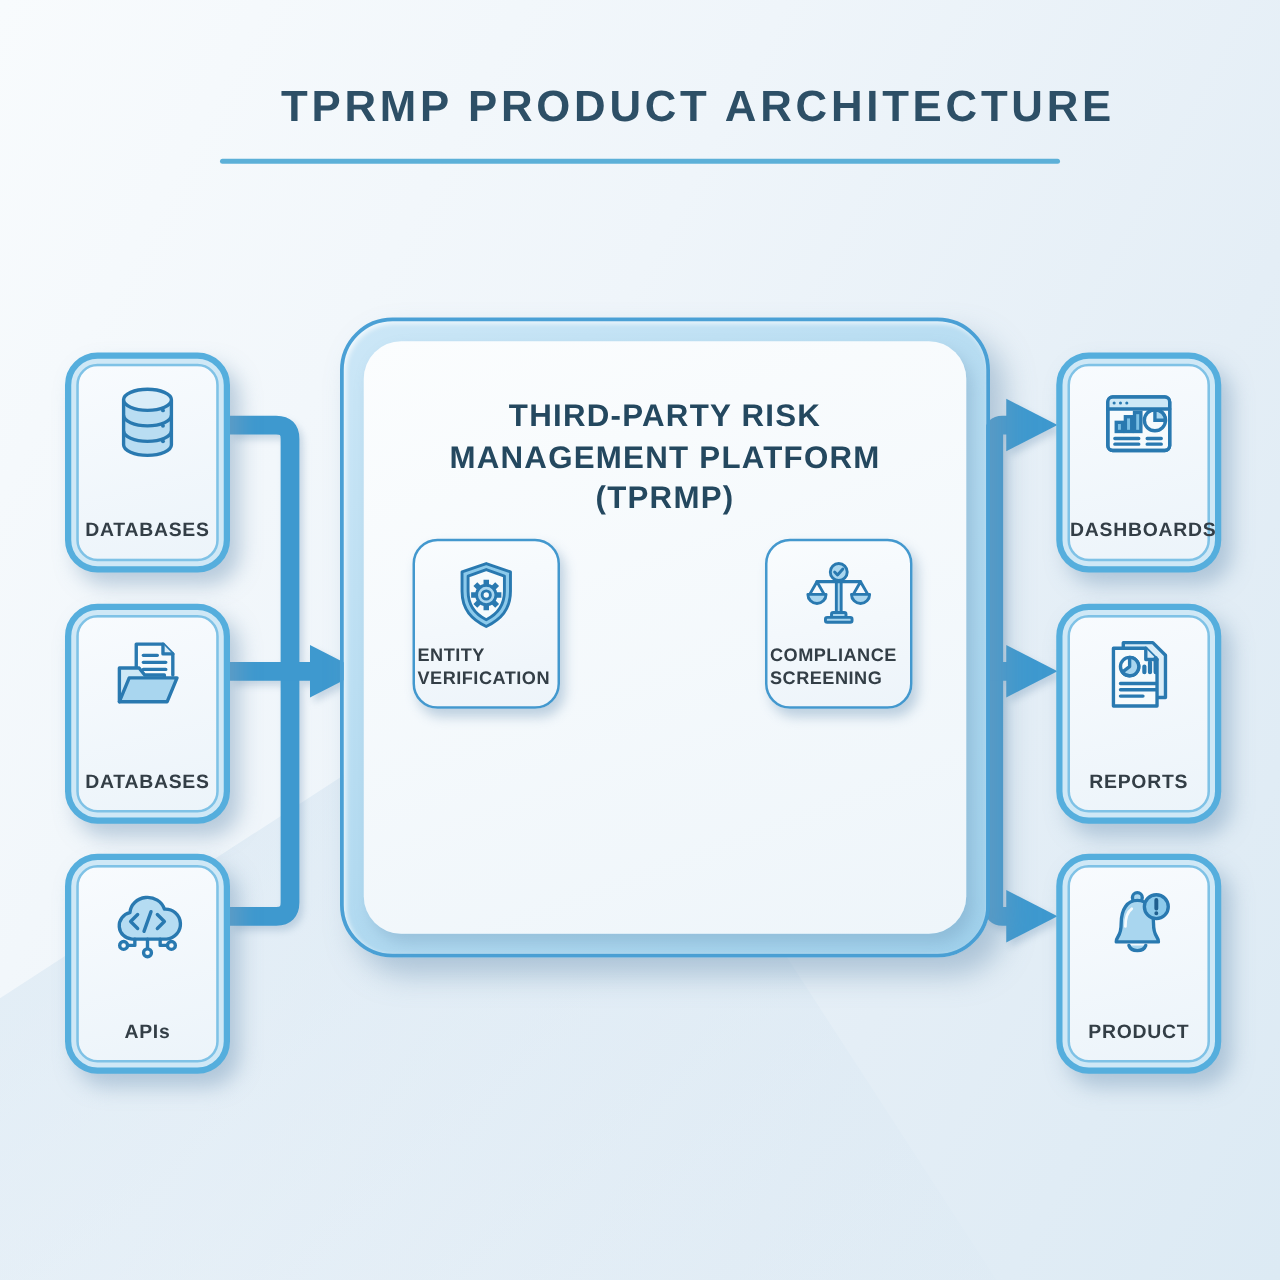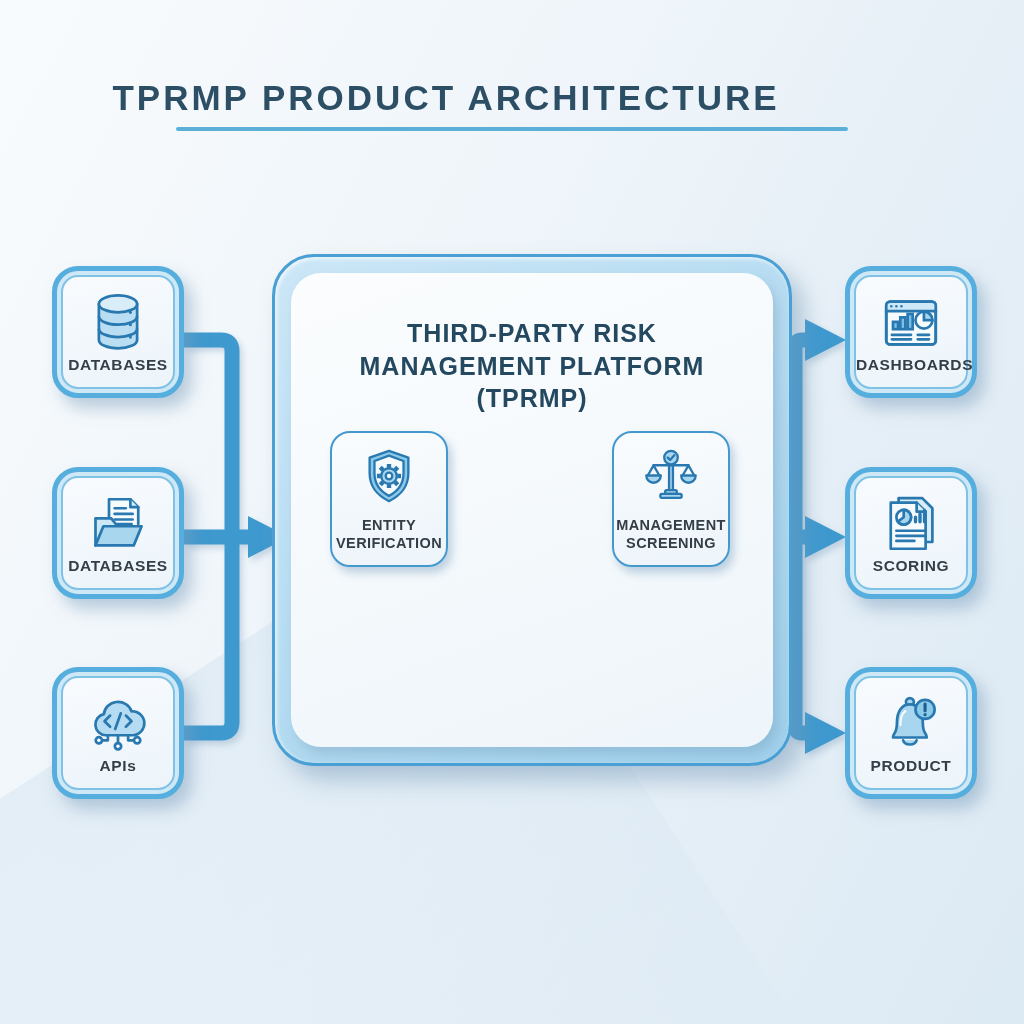--- a/index.html
+++ b/index.html
@@ -8,35 +8,36 @@
     font-family:"Liberation Sans",sans-serif;
     background:linear-gradient(118deg,#f8fbfd 0%,#eff5fa 40%,#e4eef6 72%,#dceaf4 100%);
   }
   .bg-diag{
     position:absolute;left:-260px;bottom:-430px;width:1000px;height:740px;
     transform:rotate(-33deg);pointer-events:none;
     background:linear-gradient(rgba(208,226,240,.45),rgba(208,226,240,0));
   }
   
   .main-title{
-    position:absolute;top:78px;left:0;width:892px;text-align:center;
+    position:absolute;top:66px;left:0;width:892px;text-align:right;
     font-size:35px;font-weight:bold;letter-spacing:3px;
     color:var(--title-color,#2d4f66);
   }
   .title-underline{
     position:absolute;top:127px;left:50%;transform:translateX(-50%);
     width:672px;height:4px;border-radius:2px;
     background:var(--underline-color,#5cb0d8);
   }
   
   .io-box{
-    position:absolute;width:132px;height:132px;box-sizing:border-box;
+    position:absolute;width:132px;height:176px;box-sizing:border-box;
     border:5px solid var(--border-blue,#55aedd);border-radius:26px;
     background:#cfe8f6;padding:4px;
     box-shadow:8px 10px 16px rgba(125,160,190,.5);
+    margin-top:16px;
   }
   .io-inner{
     width:100%;height:100%;box-sizing:border-box;position:relative;
     border:2px solid #7fc2e6;border-radius:17px;
     background:linear-gradient(165deg,#f8fbfe,#ecf4fa);
   }
   .io-icon{display:block;width:72px;height:72px;margin:10px auto 0;}
   .io-icon svg{width:100%;height:100%;}
   .io-label{
     position:absolute;bottom:13px;left:0;right:0;text-align:center;
@@ -63,21 +64,21 @@
   }
   .module-box{
     position:absolute;width:118px;height:136px;box-sizing:border-box;
     border:2px solid #4398ce;border-radius:20px;
     background:linear-gradient(170deg,#f9fcfe,#edf4fa);
     box-shadow:4px 6px 9px rgba(125,160,190,.45);
   }
   .mod-icon{display:block;width:62px;height:62px;margin:12px auto 0;}
   .mod-icon svg{width:100%;height:100%;}
   .mod-label{
-    position:absolute;bottom:13px;left:2px;right:2px;text-align:center;
+    position:absolute;bottom:13px;left:2px;right:2px;text-align:left;
     font-size:14.5px;font-weight:bold;letter-spacing:.4px;line-height:1.25;
     color:var(--label-color,#333e46);
   }
   
   .connector-layer{position:absolute;left:0;top:0;pointer-events:none;}
   .thick{stroke:var(--arrow-blue,#3e99cf);stroke-width:15;fill:none;}
   .thick-head{fill:var(--arrow-blue,#3e99cf);stroke:none;}
   .thin{stroke:var(--line-blue,#3f96cc);stroke-width:2.5;fill:none;}
   .thin-head{fill:var(--line-blue,#3f96cc);stroke:none;}
   .shadowed{filter:drop-shadow(3px 4px 3px rgba(120,155,185,.35));}
@@ -185,21 +186,21 @@
               <path d="M14 21 H50" stroke-width="2.6"></path>
               <path d="M14 21 L8 31.5 M14 21 L20 31.5 M50 21 L44 31.5 M50 21 L56 31.5" fill="none"></path>
               <path d="M6.5 31.5 a7.5 7.5 0 0 0 15 0 z" fill="#a9d6ef"></path>
               <path d="M42.5 31.5 a7.5 7.5 0 0 0 15 0 z" fill="#a9d6ef"></path>
               <rect x="26" y="46.5" width="12" height="4" rx="1.5" fill="#a9d6ef"></rect>
               <rect x="21" y="50.5" width="22" height="4" rx="1.5" fill="#a9d6ef"></rect>
               <circle cx="32" cy="13" r="7" fill="#a9d6ef"></circle>
               <path d="M28.6 13 l2.4 2.5 l4.4 -5" fill="none"></path>
             </g>
           </svg></span>
-      <div class="mod-label">MANAGEMENT SCREENING</div>
+      <div class="mod-label">COMPLIANCE SCREENING</div>
     </div>
   </div>
 </div>
 
 <div class="io-box" style="left:845px;top:266px">
   <div class="io-inner">
     <span class="io-icon"><svg viewBox="0 0 64 64">
           <g stroke="#2979b0" stroke-width="2.4" fill="none" stroke-linecap="round">
             <rect x="10" y="13" width="44" height="38" rx="3.5" fill="#f6fbfd"></rect>
             <path d="M10 21.5 h44 v-5 a3.5 3.5 0 0 0 -3.5 -3.5 h-37 a3.5 3.5 0 0 0 -3.5 3.5 z" fill="#cde8f6" stroke="none"></path>
@@ -225,21 +226,21 @@
           <g stroke="#2979b0" stroke-width="2.4" stroke-linejoin="round" stroke-linecap="round">
             <path d="M21 13 v-4 h21 l9 9 v30 h-5" fill="#d9edf8"></path>
             <path d="M14 13 h23 l8 8 v33 h-31 z" fill="#f6fbfd"></path>
             <path d="M37 13 v8 h8" fill="#d9edf8"></path>
             <circle cx="25.5" cy="26" r="6.5" fill="#f6fbfd"></circle>
             <path d="M25.5 26 V19.5 A6.5 6.5 0 1 1 20.3 29.9 z" fill="#a9d6ef"></path>
             <path d="M36 30 v-4 M40 30 v-7 M44 30 v-10" stroke-width="3"></path>
             <path d="M19 38 h25 M19 42.5 h25 M19 47 h16" fill="none"></path>
           </g>
         </svg></span>
-    <div class="io-label">SCORING</div>
+    <div class="io-label">REPORTS</div>
   </div>
 </div>
 <div class="io-box" style="left:845px;top:667px">
   <div class="io-inner">
     <span class="io-icon"><svg viewBox="0 0 64 64">
           <g stroke="#2979b0" stroke-width="2.4" stroke-linejoin="round" stroke-linecap="round">
             <circle cx="31" cy="12.5" r="3.5" fill="#a9d6ef"></circle>
             <path d="M16 44 c0 -4.5 3.5 -3 3.5 -13 c0 -10.5 4.5 -16.5 11.5 -16.5 c7 0 11.5 6 11.5 16.5 c0 10 3.5 8.5 3.5 13 z" fill="#a9d6ef"></path>
             <path d="M25 46.5 a6.2 5 0 0 0 12 0" fill="#a9d6ef"></path>
             <path d="M22.5 33 c0 -6.5 1.5 -10.5 4.5 -12.5" stroke="#f6fbfd" stroke-width="2" fill="none"></path>

